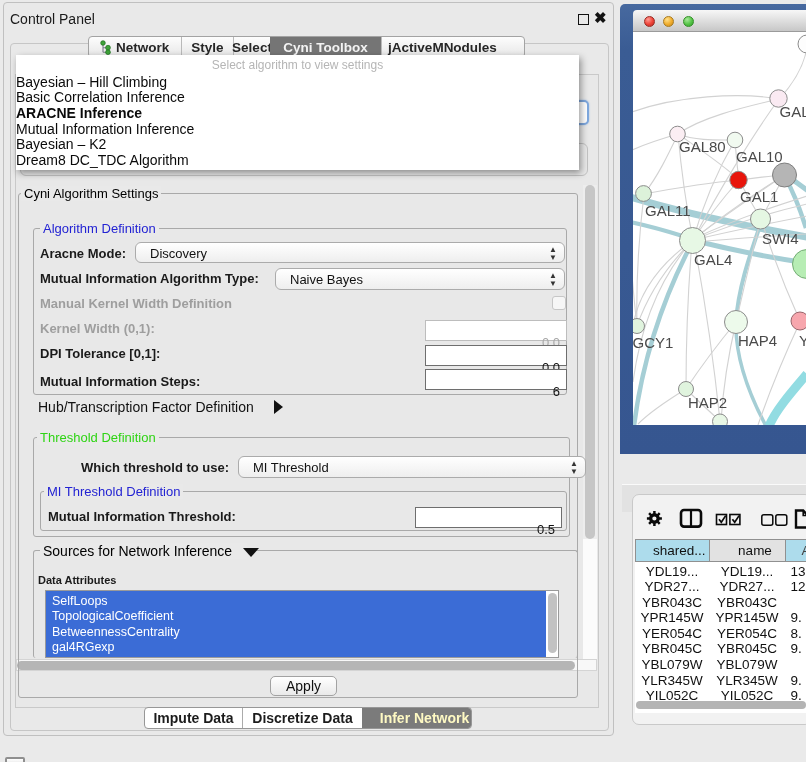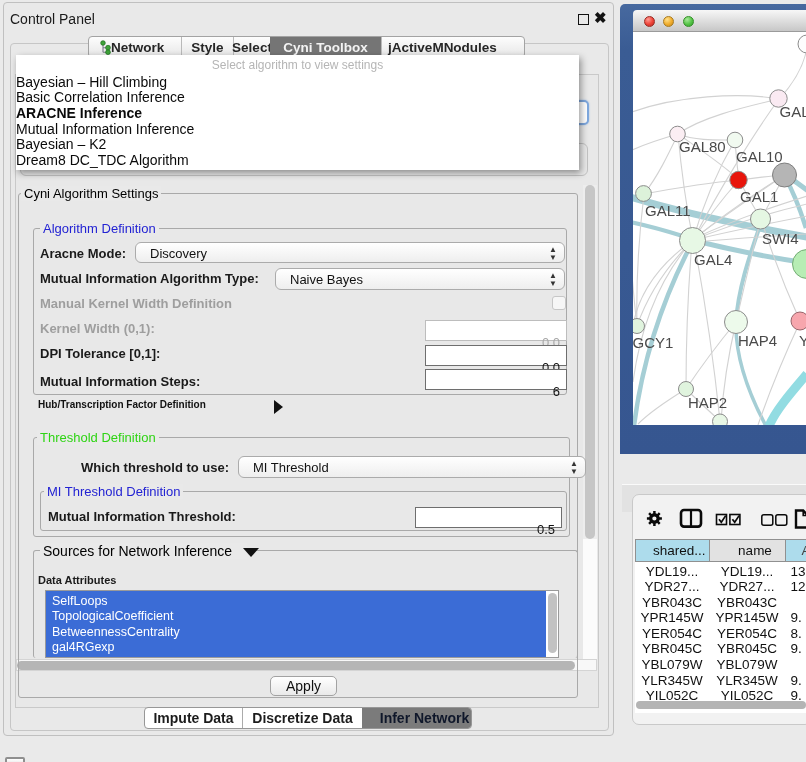--- a/index.html
+++ b/index.html
@@ -17,21 +17,21 @@
 
 <div class="abs" id="cpwin" style="left:3px;top:2px;width:611px;height:734px;border:1px solid #c0c0c0;border-radius:4px;background:#e9e9e9;"></div>
 <div class="abs" style="left:10px;top:11px;font-size:14px;color:#1a1a1a;">Control Panel</div>
 <div class="abs" style="left:578px;top:14px;width:11px;height:11px;border:1.5px solid #111;"></div>
 <div class="abs" style="left:594px;top:9px;font-size:15px;font-weight:bold;color:#111;">✖</div>
 
 <div class="abs" style="left:10px;top:43px;width:599px;height:688px;border:1px solid #c6c6c6;border-radius:4px;background:#e9e9e9;"></div>
 <div class="abs" style="left:15px;top:74px;width:584px;height:634px;border:1px solid #c9c9c9;background:#e8e8e8;"></div>
 
 <div class="abs" style="left:88px;top:36px;height:22px;width:437px;display:flex;border:1px solid #a3a3a3;border-radius:4px;background:linear-gradient(180deg,#fdfdfd,#e6e6e6);overflow:hidden;font-size:13.5px;font-weight:bold;color:#262626;">
-  <div style="width:92px;display:flex;align-items:center;justify-content:flex-start;padding-left:10px;">
+  <div style="width:92px;display:flex;align-items:center;justify-content:flex-start;padding-left:10px;gap:5px;">
     <svg width="12" height="15" viewBox="0 0 12 15">
         <path d="M4,4.5 V12.2 M4,7.7 H7.5 M4,12.2 H7.5" stroke="#7a7a8a" stroke-width="1.1" fill="none"></path>
         <circle cx="4" cy="3" r="2.3" fill="#3fa33a" stroke="#1e6e1e" stroke-width="0.7"></circle>
         <circle cx="9" cy="7.7" r="2.4" fill="#3fa33a" stroke="#1e6e1e" stroke-width="0.7"></circle>
         <circle cx="9" cy="12.2" r="2.4" fill="#3fa33a" stroke="#1e6e1e" stroke-width="0.7"></circle>
       </svg>
     <span>Network</span>
     </div>
   <div style="width:52px;display:flex;align-items:center;justify-content:center;border-left:1px solid #b9b9b9;">Style</div>
   <div style="width:37px;display:flex;align-items:center;justify-content:center;border-left:1px solid #b9b9b9;">Select</div>
@@ -71,21 +71,21 @@
 
 <div class="lbl" style="left:40px;top:321px;color:#9e9e9e;">Kernel Width (0,1):</div>
 <div class="fld" style="left:425px;top:320px;width:142px;height:21px;border-color:#bdbdbd;color:#a8a8a8;">0.0</div>
 
 <div class="lbl" style="left:40px;top:346px;">DPI Tolerance [0,1]:</div>
 <div class="fld" style="left:425px;top:345px;width:142px;height:21px;">0.0</div>
 
 <div class="lbl" style="left:40px;top:374px;">Mutual Information Steps:</div>
 <div class="fld" style="left:425px;top:369px;width:142px;height:21px;">6</div>
 
-<div class="abs" style="left:38px;top:399px;font-size:10px;color:#111;font-weight:bold;">Hub/Transcription Factor Definition</div>
+<div class="abs" style="left:38px;top:399px;font-size:14px;color:#111;">Hub/Transcription Factor Definition</div>
 <div class="abs" style="left:274px;top:400px;width:0;height:0;border-left:9px solid #111;border-top:7px solid transparent;border-bottom:7px solid transparent;"></div>
 
 <div class="grp" style="left:33px;top:437px;width:537px;height:100px;"></div>
 <div class="grplabel" style="left:37px;top:430px;color:#2fd414;">Threshold Definition</div>
 
 <div class="lbl" style="left:81px;top:460px;">Which threshold to use:</div>
 <div class="combo" style="left:238px;top:456px;width:348px;height:21.5px;">
     <span class="tx">MI Threshold</span>
     <span class="ar">▲<br>▼</span>
   </div>
@@ -104,21 +104,21 @@
 
 <div class="abs" style="left:45px;top:590px;width:514px;height:68px;border:1px solid #9a9a9a;background:#fff;"></div>
 <div class="abs" style="left:46px;top:591px;width:500px;height:66px;background:#3b6cd6;color:#fff;font-size:12.5px;line-height:15.3px;padding:3px 0 0 6px;">SelfLoops<br>TopologicalCoefficient<br>BetweennessCentrality<br>gal4RGexp</div>
 <div class="abs" style="left:548px;top:593px;width:9px;height:60px;background:#c2c2c2;border-radius:5px;"></div>
 
 <div class="abs" style="left:270px;top:676px;width:67px;height:20px;border:1px solid #a2a2a2;border-radius:5px;background:linear-gradient(180deg,#ffffff,#e9e9e9);font-size:14px;color:#111;text-align:center;line-height:19px;">Apply</div>
 
 <div class="abs" style="left:144px;top:707px;height:22px;display:flex;border:1px solid #979797;border-radius:4px;overflow:hidden;background:#fff;font-size:14px;font-weight:bold;color:#1c1c1c;">
   <div style="width:97px;display:flex;align-items:center;justify-content:center;">Impute Data</div>
   <div style="width:120px;display:flex;align-items:center;justify-content:center;border-left:1px solid #ababab;">Discretize Data</div>
-  <div style="width:109px;display:flex;align-items:center;justify-content:center;background:#7b7b7b;color:#0f172a;padding-left:16px;">Infer Network</div>
+  <div style="width:109px;display:flex;align-items:center;justify-content:center;background:#7b7b7b;color:#fef9c3;padding-left:16px;">Infer Network</div>
 </div>
 
 <div class="abs" style="left:16px;top:55px;width:563px;height:115px;background:#fff;box-shadow:2px 3px 7px rgba(0,0,0,0.4);z-index:50;"></div>
 <div class="abs" style="left:16px;top:58px;width:563px;text-align:center;font-size:12px;color:#b5b5b5;z-index:51;">Select algorithm to view settings</div>
 <div class="abs" style="left:16px;top:74.5px;font-size:14px;color:#0a0a0a;line-height:15.7px;z-index:51;white-space:nowrap;">Bayesian – Hill Climbing<br>Basic Correlation Inference<br><b>ARACNE Inference</b><br>Mutual Information Inference<br>Bayesian – K2<br>Dream8 DC_TDC Algorithm</div>
 
 <div class="abs" style="left:620px;top:4px;width:186px;height:450px;background:linear-gradient(180deg,#47699f 0%,#3a5c94 10%,#365690 100%);border-top-left-radius:5px;"></div>
 <div class="abs" style="left:633px;top:10px;width:173px;height:22px;background:linear-gradient(180deg,#f7f7f7,#c7c7c7);border-top-left-radius:4px;border-bottom:1px solid #9b9b9b;"></div>
 <div class="abs" style="left:644px;top:16px;width:11px;height:11px;border-radius:50%;background:radial-gradient(circle at 35% 28%,#ff9c94,#ee4237 55%,#b02e25);border:0.5px solid #992a22;"></div>
 <div class="abs" style="left:663px;top:16px;width:11px;height:11px;border-radius:50%;background:radial-gradient(circle at 35% 28%,#ffe08a,#f0ac2c 55%,#c08520);border:0.5px solid #a87a1e;"></div>

